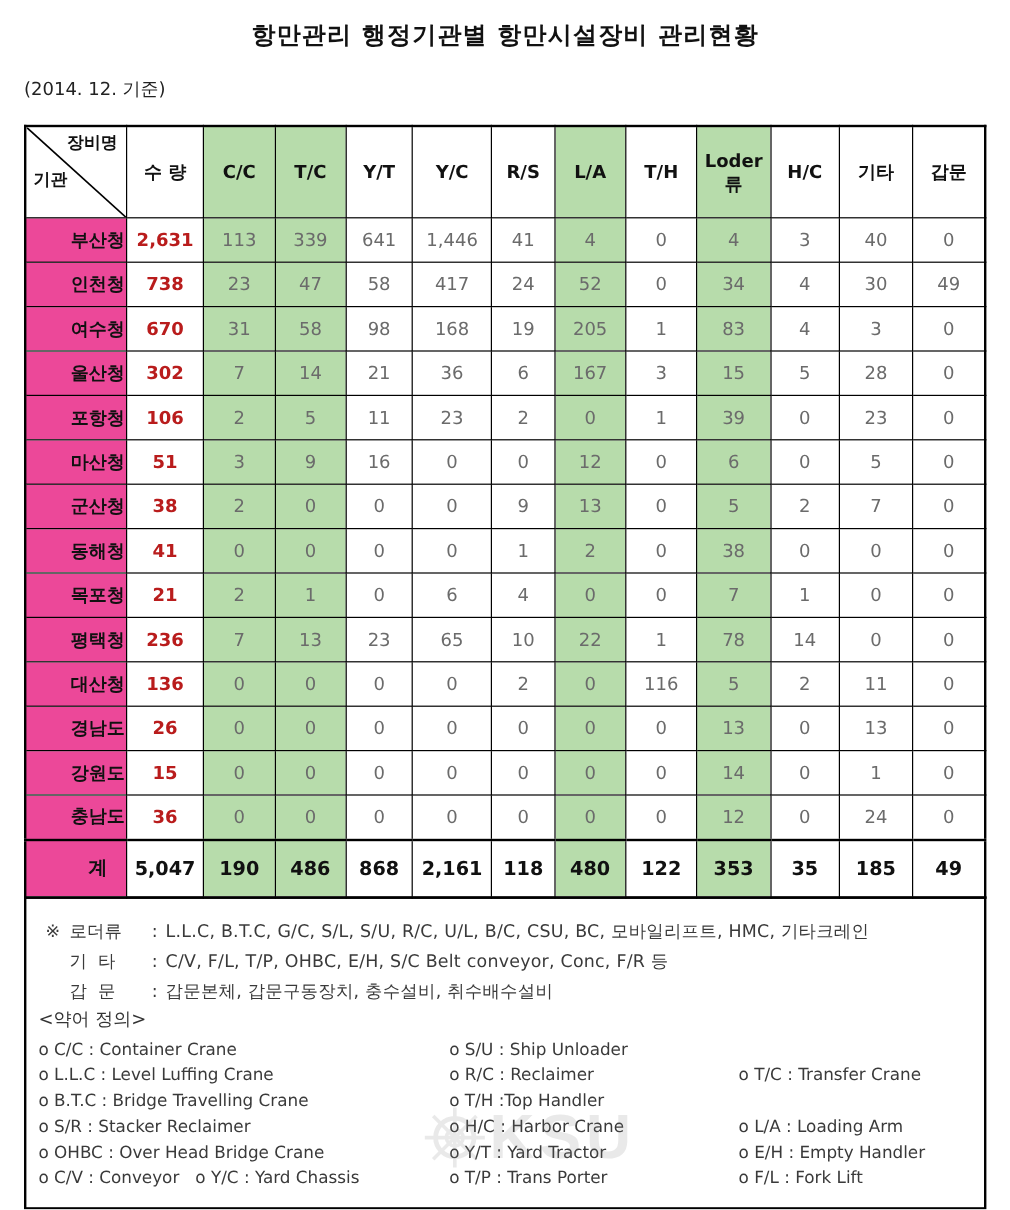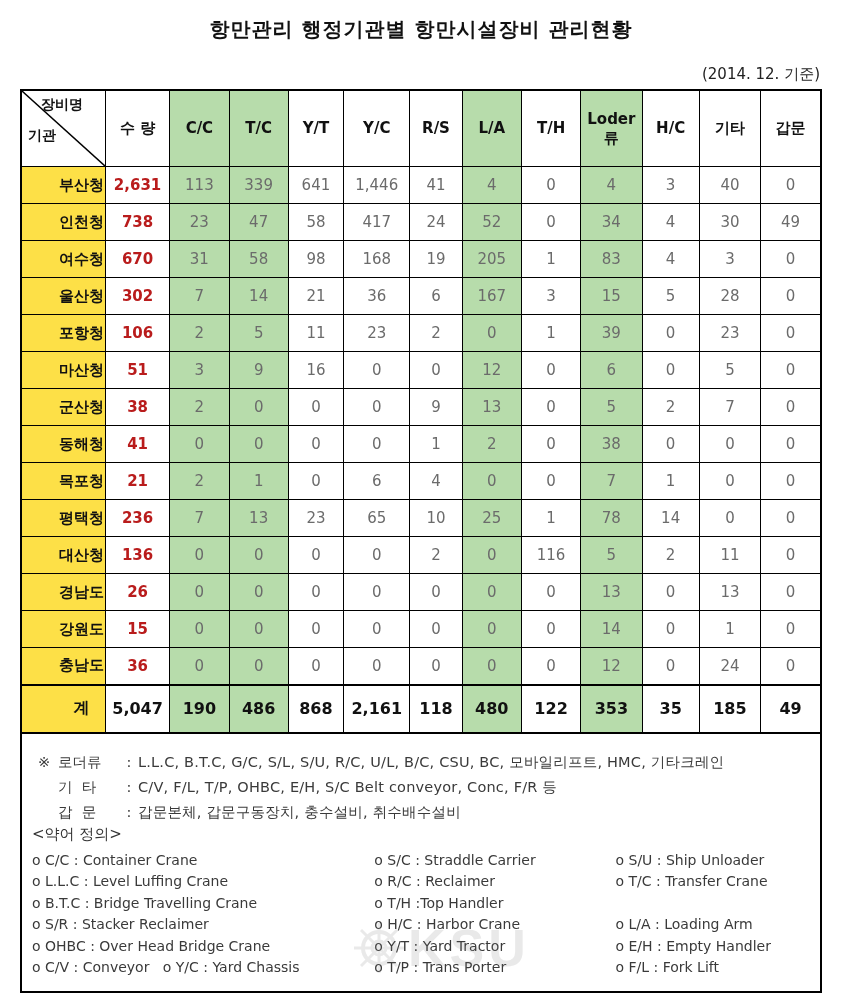--- a/index.html
+++ b/index.html
@@ -2,38 +2,38 @@
 <html><head>
 <meta charset="utf-8">
 <style>
   * { margin:0; padding:0; box-sizing:border-box; }
   html,body { background:#ffffff; }
   body { font-family:"DejaVu Sans", sans-serif; color:#000; }
   .page { position:relative; width:842px; height:1008px; background:#fff; overflow:hidden; }
   .content { width:802px; margin-left:20px; }
 
   .title { margin-top:16px; text-align:center; font-size:20px; font-weight:bold; letter-spacing:1px; color:#111; }
-  .date-line { margin-top:22px; text-align:right; font-size:15px; color:#222; padding-right:2px; margin-bottom:5px; }
+  .date-line { margin-top:22px; font-size:15px; color:#222; padding-right:2px; margin-bottom:20px; }
 
   table.main { width:802px; table-layout:fixed; border-collapse:collapse; border:2px solid #000; }
   table.main th, table.main td { border:1px solid #000; text-align:center; vertical-align:middle; overflow:hidden; }
 
   col.c-name{width:84px;} col.c-qty{width:64px;} col.c-cc{width:59px;} col.c-tc{width:59px;}
   col.c-yt{width:55px;} col.c-yc{width:66px;} col.c-rs{width:52px;} col.c-la{width:59px;}
   col.c-th{width:59px;} col.c-loder{width:61px;} col.c-hc{width:57px;} col.c-etc{width:61px;} col.c-gate{width:60px;}
 
   thead th { height:56px; font-size:15px; font-weight:bold; white-space:pre-line; line-height:1.25; color:#111; }
   thead th.hl { background:#b7dcab; }
 
   th.diag { position:relative; padding:0; }
   th.diag svg { position:absolute; left:0; top:0; width:100%; height:100%; }
-  .diag-top { position:absolute; top:5px; right:22px; font-size:14px; font-weight:bold; }
+  .diag-top { position:absolute; top:5px; right:7px; font-size:14px; font-weight:bold; }
   .diag-bottom { position:absolute; bottom:22px; left:6px; font-size:14px; font-weight:bold; }
 
-  tbody th { height:37px; font-size:15px; font-weight:bold; color:#111; background:#fde047;padding-left:36px; }
+  tbody th { height:37px; font-size:15px; font-weight:bold; color:#111; background:#ec4899;padding-left:36px; }
   tbody td { height:37px; font-size:15px; font-weight:normal; color:#6b6b6b; background:#fff; }
   tbody td.qty { font-weight:bold; color:#b91c1c; }
   tbody td.hl { background:#b7dcab; }
   tbody tr.total th, tbody tr.total td { height:48px; font-size:16px; font-weight:bold; color:#111; border-top:2px solid #000; }
 
   .notes-box { width:802px; border:2px solid #000; margin-top:-2px; padding:16px 10px 12px 10px; }
   .note-line { display:flex; font-size:14.5px; color:#3a3a3a; line-height:25px; }
   .note-marker { width:26px; text-align:left; padding-left:6px; }
   .note-term { width:62px; white-space:pre; }
   .note-colon { width:18px; text-align:center; }
@@ -233,21 +233,21 @@
             <td>0</td>
           </tr>
           <tr>
             <th>평택청</th>
             <td class="qty">236</td>
             <td class="hl">7</td>
             <td class="hl">13</td>
             <td>23</td>
             <td>65</td>
             <td>10</td>
-            <td class="hl">25</td>
+            <td class="hl">22</td>
             <td>1</td>
             <td class="hl">78</td>
             <td>14</td>
             <td>0</td>
             <td>0</td>
           </tr>
           <tr>
             <th>대산청</th>
             <td class="qty">136</td>
             <td class="hl">0</td>
@@ -342,21 +342,20 @@
         <span class="note-marker"></span>
         <span class="note-term">갑  문</span>
         <span class="note-colon">:</span>
         <span class="note-body">갑문본체, 갑문구동장치, 충수설비, 취수배수설비</span>
       </div>
 
       <div class="abbr-title">&lt;약어 정의&gt;</div>
       <div>
         <div class="abbr-row">
           <span class="abbr-cell abbr-c1">o C/C : Container Crane</span>
-          <span class="abbr-cell abbr-c2">o S/C : Straddle Carrier</span>
           <span class="abbr-cell abbr-c3">o S/U : Ship Unloader</span>
         </div>
         <div class="abbr-row">
           <span class="abbr-cell abbr-c1">o L.L.C : Level Luffing Crane</span>
           <span class="abbr-cell abbr-c2">o R/C : Reclaimer</span>
           <span class="abbr-cell abbr-c3">o T/C : Transfer Crane</span>
         </div>
         <div class="abbr-row">
           <span class="abbr-cell abbr-c1">o B.T.C : Bridge Travelling Crane</span>
           <span class="abbr-cell abbr-c2">o T/H :Top Handler</span>

